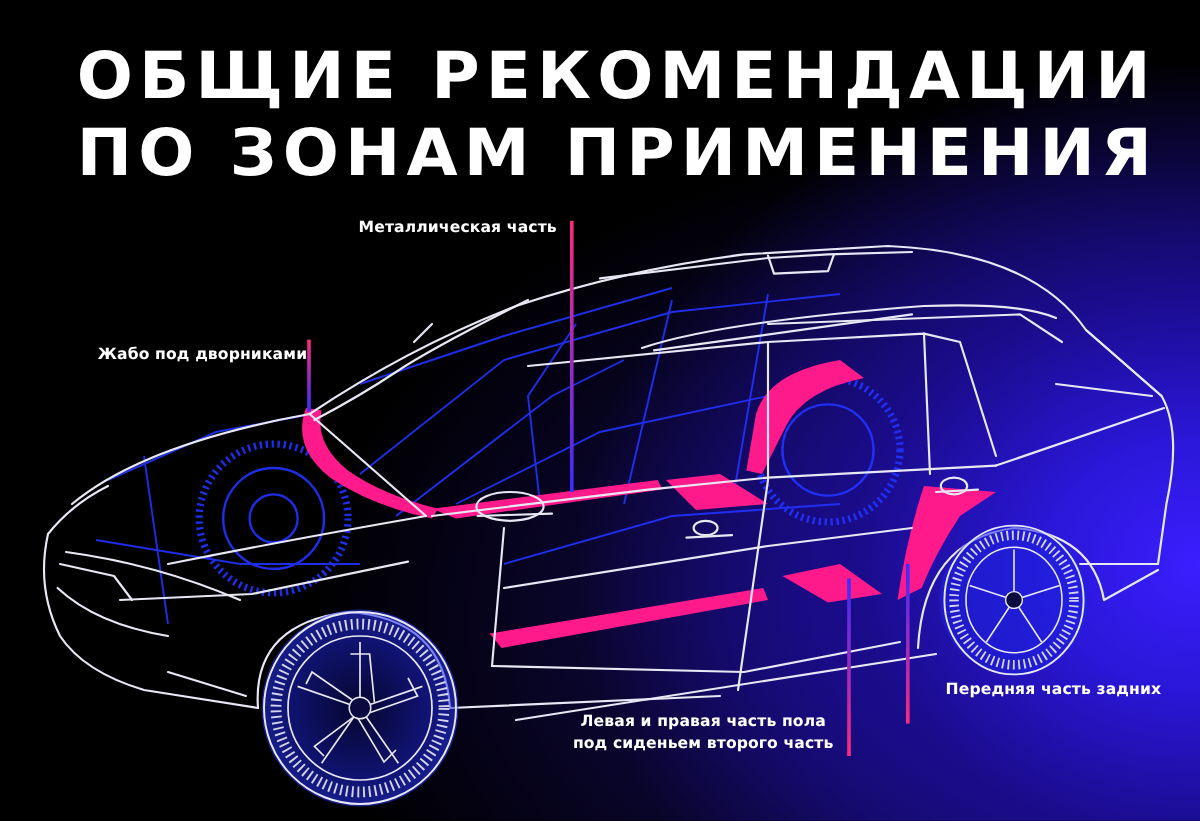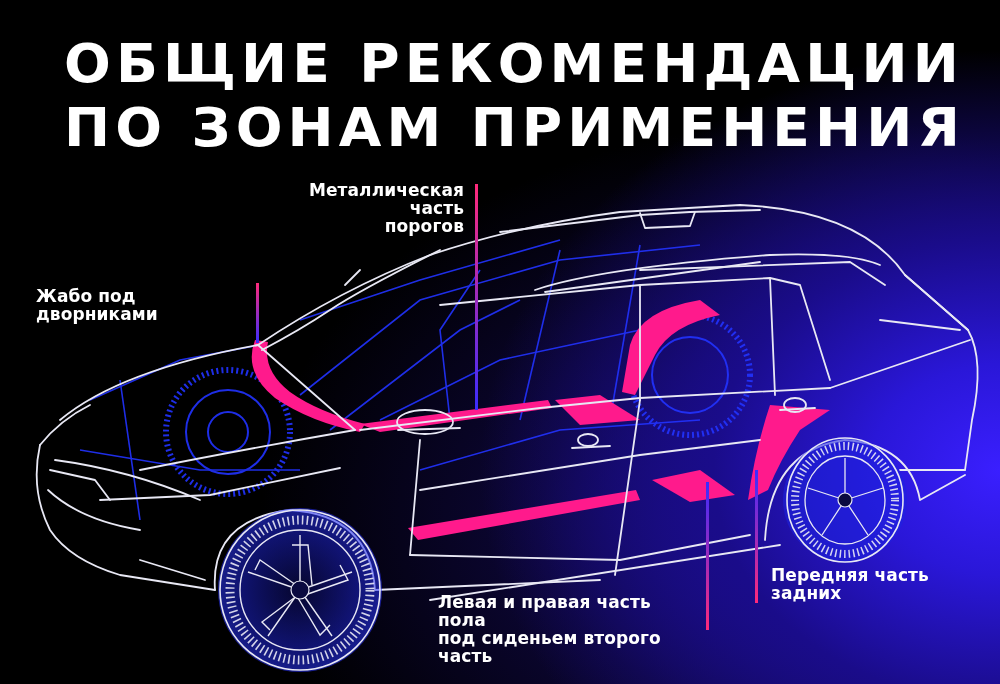--- a/index.html
+++ b/index.html
@@ -16,27 +16,27 @@
     color:#fff; font-family:"DejaVu Sans", sans-serif; font-weight:bold;
     font-size:54px; line-height:64px; letter-spacing:5px;
     transform:scaleX(1.02); transform-origin:left top;
     text-transform:uppercase;
   }
   .title span { display:block; }
   .car { position:absolute; left:0; top:0; width:1000px; height:684px; }
   .label {
     position:absolute; color:#fff;
     font-family:"DejaVu Sans", sans-serif; font-weight:bold;
-    font-size:17px; line-height:18px; letter-spacing:0.1px;
+    font-size:13px; line-height:18px; letter-spacing:0.1px;
   }
   .label span { display:block; }
   .lbl-sills { left:262px; top:181px; width:202px; text-align:right; }
-  .lbl-jabot { left:36px; top:287px; width:200px; text-align:left; }
-  .lbl-floor { left:438px; top:593px; width:258px; text-align:left; }
-  .lbl-arches { left:771px; top:566px; width:210px; text-align:left; }
+  .lbl-jabot { left:56px; top:287px; width:200px; text-align:right; }
+  .lbl-floor { left:457px; top:593px; width:258px; text-align:center; }
+  .lbl-arches { left:788px; top:566px; width:210px; text-align:left; }
 </style>
 </head>
 <body>
 
 <div class="stage">
 
   <h1 class="title">
     <span>ОБЩИЕ РЕКОМЕНДАЦИИ</span>
     <span>ПО ЗОНАМ ПРИМЕНЕНИЯ</span>
   </h1>
@@ -168,21 +168,20 @@
       </linearGradient>
     </defs>
     <rect x="475" y="184" width="3" height="226" fill="url(#leadDown)"></rect>
     <rect x="256" y="283" width="3" height="60" fill="url(#leadDown)"></rect>
     <rect x="706" y="482" width="3" height="148" fill="url(#leadUp)"></rect>
     <rect x="755" y="470" width="3" height="133" fill="url(#leadUp)"></rect>
   </svg>
 
   <div class="label lbl-sills">
     <span>Металлическая часть</span>
-    <span>порогов</span>
   </div>
 
   <div class="label lbl-jabot">
     <span>Жабо под дворниками</span>
   </div>
 
   <div class="label lbl-floor">
     <span>Левая и правая часть пола</span>
     <span>под сиденьем второго часть</span>
   </div>

